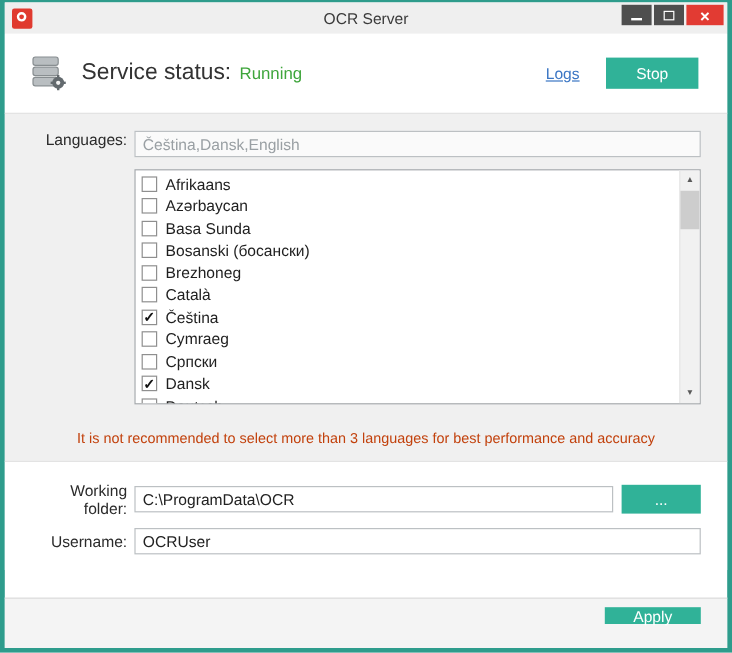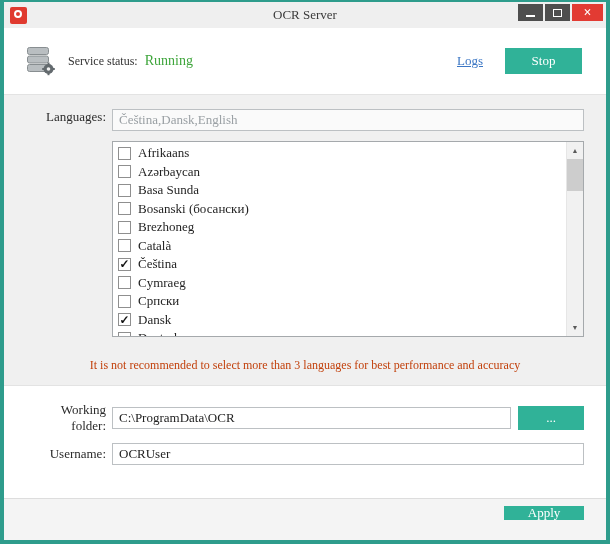--- a/index.html
+++ b/index.html
@@ -1,39 +1,39 @@
 <!DOCTYPE html>
 <html><head>
 <meta charset="utf-8">
 <style>
   html,body{margin:0;padding:0;background:#cfd4d6;}
   *{box-sizing:border-box;}
   .window{
     width:610px;height:544px;margin:0 auto;
     border:4px solid #2E9C8C;border-top-width:2px;
     background:#fff;display:flex;flex-direction:column;
-    font-family:Liberation Serif, serif;
+    font-family:Liberation Sans, sans-serif;
   }
   
   .titlebar{height:26px;min-height:26px;background:#efefef;display:flex;align-items:center;position:relative;padding:0 3px 0 6px;}
   .app-icon{width:17px;height:17px;background:#E03A2F;border-radius:2px;position:relative;}
   .app-icon .ring{position:absolute;left:4px;top:3px;width:8px;height:8px;border:2px solid #fff;border-radius:50%;}
   .app-icon .tail{position:absolute;left:3px;bottom:2px;width:4px;height:4px;background:#E03A2F;}
   .window-title{position:absolute;left:0;right:0;text-align:center;font-size:13px;color:#3a3a3a;pointer-events:none;}
   .win-controls{margin-left:auto;display:flex;gap:2px;align-self:flex-start;margin-top:2px;position:relative;z-index:2;}
   .win-btn{width:25px;height:17px;display:flex;align-items:center;justify-content:center;cursor:pointer;}
   .win-btn.minimize,.win-btn.maximize{background:#4e4e4e;}
   .win-btn.close{background:#E23B33;width:31px;}
   .glyph-min{width:9px;height:2px;background:#fff;margin-top:7px;}
   .glyph-max{width:9px;height:8px;border:1px solid #fff;}
   .glyph-close{color:#fff;font-size:14px;font-weight:bold;line-height:1;}
   
   .header{height:66px;min-height:66px;display:flex;align-items:center;padding:0 24px 0 20px;background:#fff;}
   .server-icon{margin-right:12px;line-height:0;}
-  .status-text{font-size:12px;color:#333;}
+  .status-text{font-size:19px;color:#333;}
   .status-running{font-size:14px;color:#3EA53B;margin-left:7px;}
   .logs-link{margin-left:auto;color:#3B76C4;text-decoration:underline;font-size:13px;margin-right:22px;cursor:pointer;}
   .btn{border:none;background:#30B298;color:#fff;font-size:13px;font-family:inherit;cursor:pointer;display:flex;align-items:center;justify-content:center;}
   .btn-stop{width:77px;height:26px;}
   
   .lang-panel{background:#f0f0f0;border-top:1px solid #e3e3e3;border-bottom:1px solid #e3e3e3;padding:14px 22px 12px 22px;}
   .row{display:flex;align-items:flex-start;}
   .field-label{width:80px;min-width:80px;text-align:right;margin-right:6px;font-size:13px;color:#2b2b2b;}
   .input{height:22px;border:1px solid #bcc0c3;font-size:13px;padding:0 6px;font-family:inherit;color:#222;background:#fff;outline:none;}
   .lang-summary{flex:1;color:#9aa0a4;background:#fafafa;}

